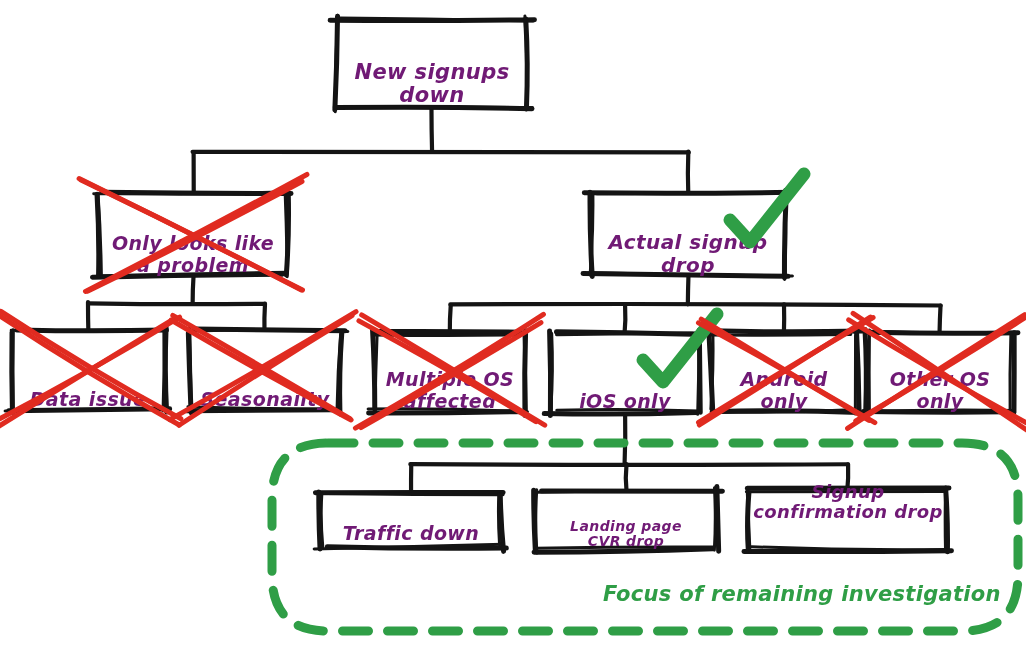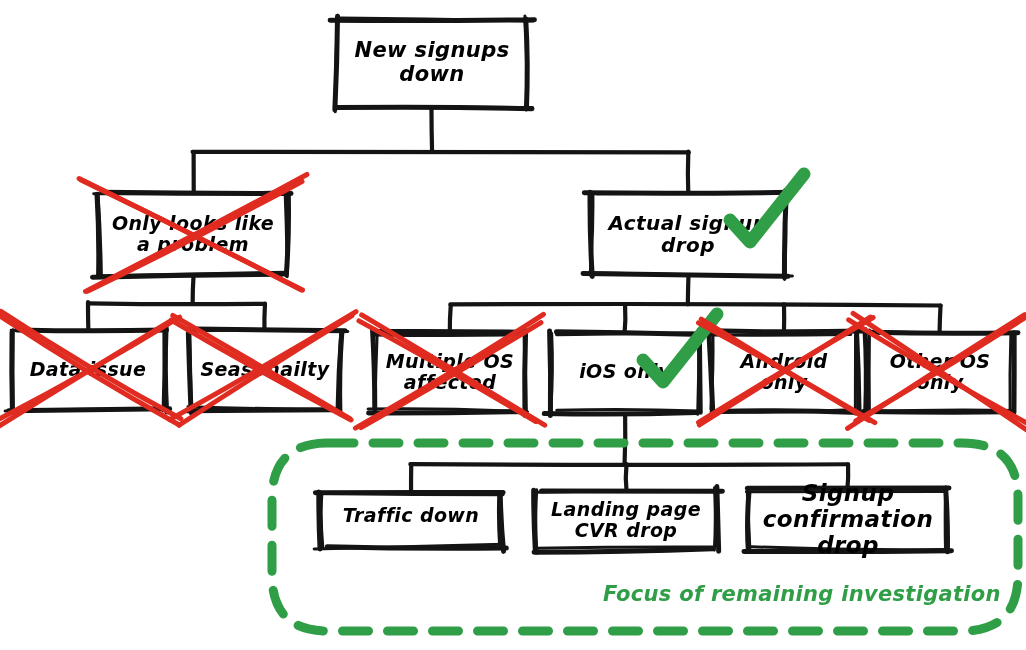--- a/index.html
+++ b/index.html
@@ -22,27 +22,27 @@
     position: absolute;
     left: 0;
     top: 0;
     width: 1026px;
     height: 650px;
     pointer-events: none;
   }
   .node-label {
     position: absolute;
     display: flex;
-    align-items: center;
+    align-items: flex-end;
     justify-content: center;
     text-align: center;
     font-family: "DejaVu Sans", sans-serif;
     font-style: italic;
     font-weight: 600;
-    color: #000000;
+    color: #701a75;
     letter-spacing: 0.4px;
     line-height: 1.12;
     white-space: pre-line;
     pointer-events: none;
   }
   .focus-caption {
     position: absolute;
     font-family: "DejaVu Sans", sans-serif;
     font-style: italic;
     font-weight: 600;
@@ -201,23 +201,23 @@
       <div class="node-label" style="left: 12px; top: 330px; width: 152px; height: 80px; font-size: 19px;"><span>Data issue</span></div>
       <div class="node-label" style="left: 189px; top: 330px; width: 152px; height: 80px; font-size: 19px;"><span>Seasonailty</span></div>
       <div class="node-label" style="left: 374px; top: 332px; width: 152px; height: 80px; font-size: 19px;"><span>Multiple OS
 affected</span></div>
       <div class="node-label" style="left: 551px; top: 332px; width: 148px; height: 80px; font-size: 19px;"><span>iOS only</span></div>
       <div class="node-label" style="left: 711px; top: 332px; width: 146px; height: 80px; font-size: 19px;"><span>Android
 only</span></div>
       <div class="node-label" style="left: 866px; top: 332px; width: 148px; height: 80px; font-size: 19px;"><span>Other OS
 only</span></div>
       <div class="node-label" style="left: 320px; top: 488px; width: 182px; height: 56px; font-size: 19px;"><span>Traffic down</span></div>
-      <div class="node-label" style="left: 535px; top: 490px; width: 182px; height: 60px; font-size: 19px;"><span>Landing page
+      <div class="node-label" style="left: 535px; top: 490px; width: 182px; height: 60px; font-size: 14px;"><span>Landing page
 CVR drop</span></div>
-      <div class="node-label" style="left: 748px; top: 490px; width: 200px; height: 60px; font-size: 23px;"><span>Signup
+      <div class="node-label" style="left: 748px; top: 462px; width: 200px; height: 60px; font-size: 18px;"><span>Signup
 confirmation drop</span></div>
     </div>
 
   <svg class="layer" id="marks-layer" viewBox="0 0 1026 650" xmlns="http://www.w3.org/2000/svg">
       <g>
         <path d="M 81.00508713852851 180.07827068934137 Q 191.02405464953 233.11711004731112 302.4765598326347 290.04176750455133" fill="none" stroke="#e02b20" stroke-width="5" stroke-linecap="round" stroke-linejoin="round"></path>
         <path d="M 306.93156300090794 174.4653354655324 Q 196.05238369645198 234.68793154190664 85.49018699270216 291.40143790580396" fill="none" stroke="#e02b20" stroke-width="5" stroke-linecap="round" stroke-linejoin="round"></path>
         <path d="M 79.08248683255282 178.58038313685935 Q 190.99031415883934 233.28349751596502 301.3866210007978 289.952350905236" fill="none" stroke="#e02b20" stroke-width="5" stroke-linecap="round" stroke-linejoin="round"></path>
         <path d="M 301.99942314745834 181.44608297778578 Q 194.84924961735928 239.24833787127784 87.97042499043532 291.053758004519" fill="none" stroke="#e02b20" stroke-width="5" stroke-linecap="round" stroke-linejoin="round"></path>
       </g>

